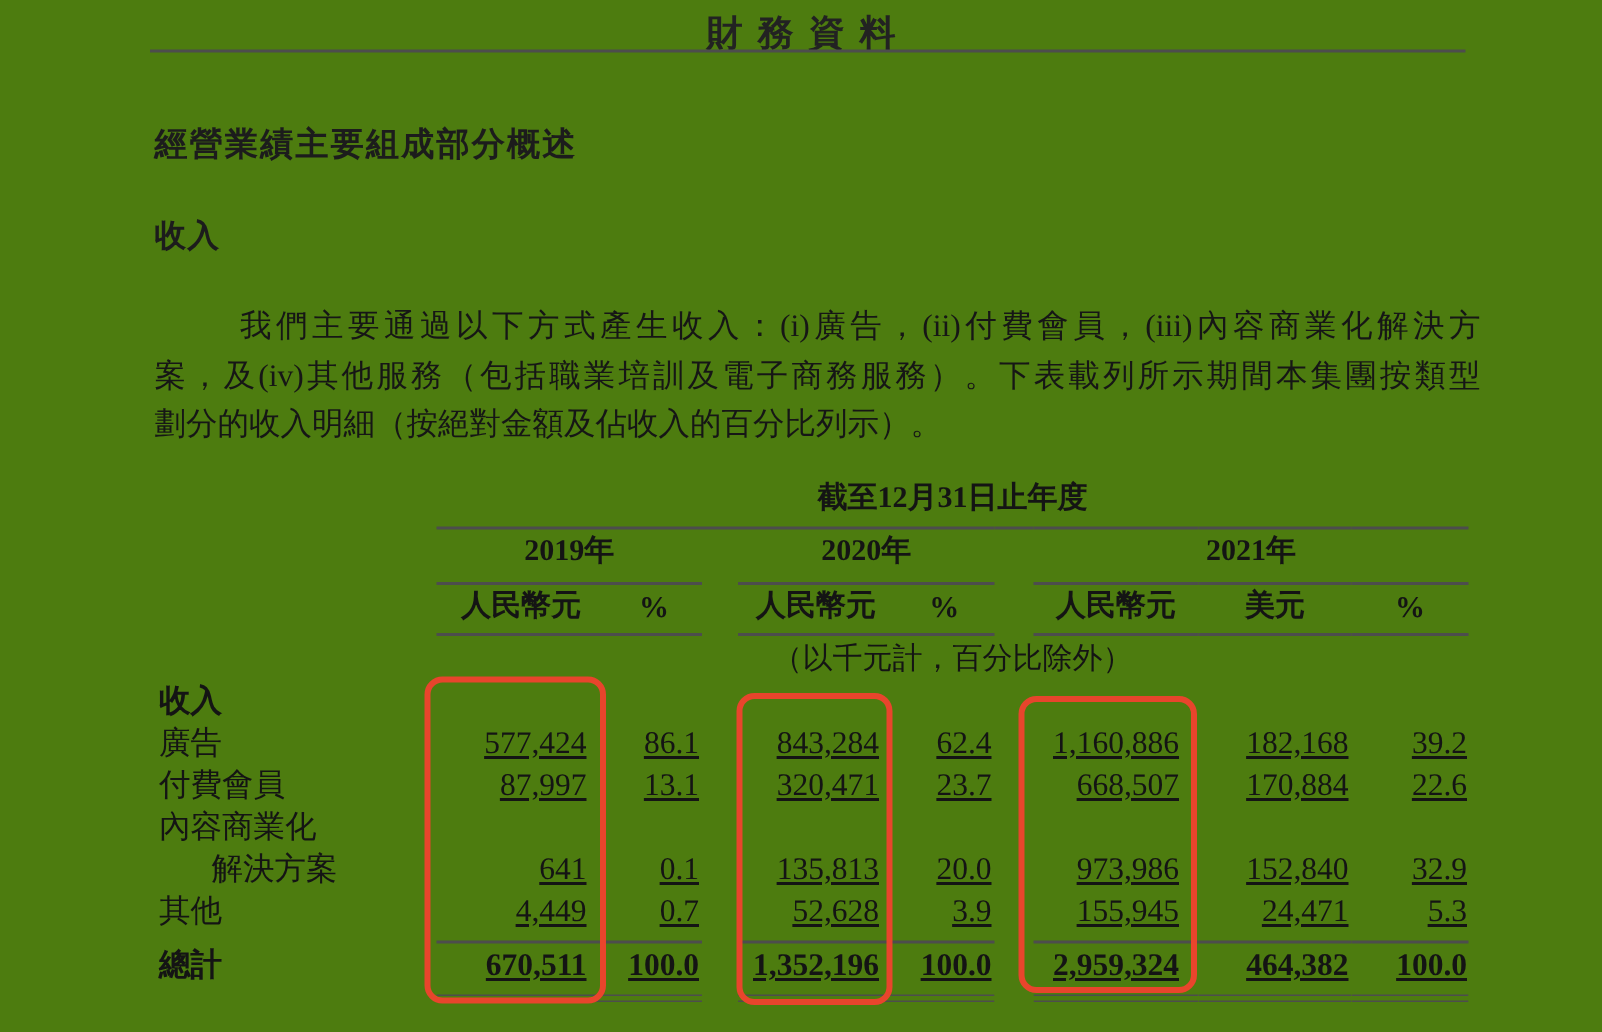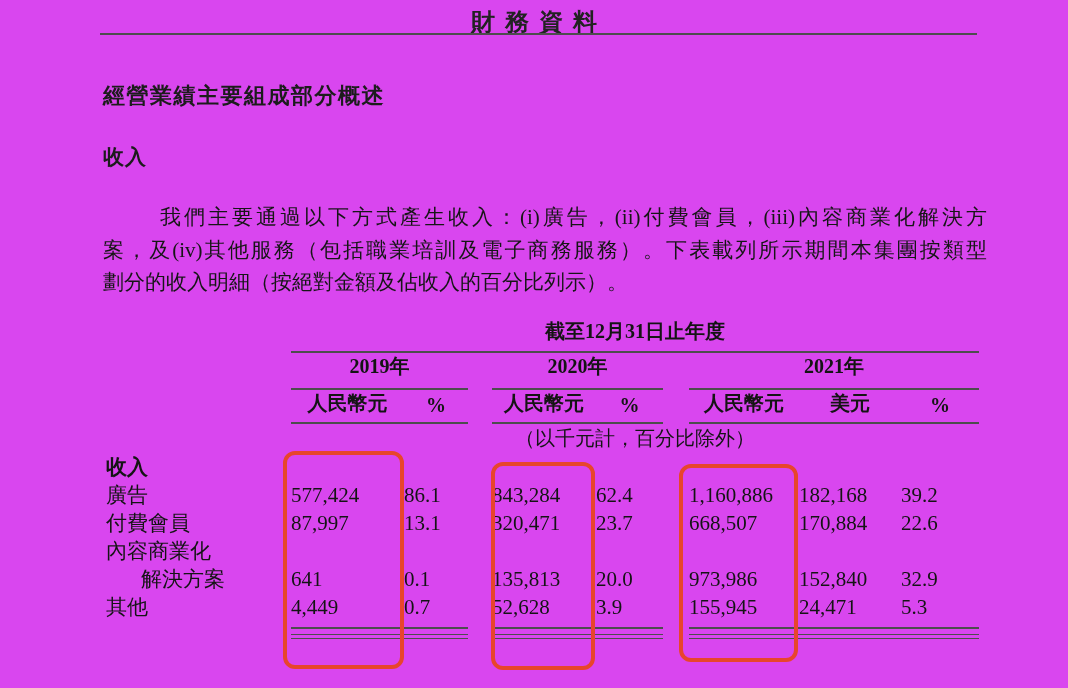--- a/index.html
+++ b/index.html
@@ -1,18 +1,18 @@
 <!DOCTYPE html>
 <html><head>
 <meta charset="utf-8">
 <style>
   * { margin:0; padding:0; box-sizing:border-box; }
   html,body { background:#ffffff; }
   .page {
-    position:relative; width:1068px; height:688px; background:#d946ef;
+    position:relative; width:1068px; height:688px; background:#4d7c0f;
     font-family:"Liberation Serif","DejaVu Serif",serif; color:#1c1c1c;
     overflow:hidden;
   }
   .doc-title {
     position:absolute; top:6px; left:0; width:100%;
     text-align:center; font-size:24px; font-weight:bold;
     letter-spacing:10px; padding-left:10px; color:#222;
   }
   .title-rule {
     position:absolute; top:33px; left:100px; width:877px; height:2px;
@@ -43,21 +43,21 @@
   .rule2 { border-bottom:2px solid #4d4d4d !important; }
   .period-cell { text-align:center; font-weight:bold; font-size:20px; height:31px; vertical-align:bottom !important; padding-bottom:6px !important; }
   .year-cell { text-align:center; font-weight:bold; font-size:20px; height:36px; vertical-align:bottom !important; padding-bottom:8px !important; }
   .colhead { text-align:center; font-weight:bold; font-size:20px; height:33px; vertical-align:bottom !important; padding-bottom:5px !important;margin-top:32px; }
   .unit-cell { text-align:center; font-size:20px; height:30px; vertical-align:middle; }
   .sect-row td { height:26px; }
   .sect-label { font-weight:bold; }
   .data-row td { height:28px; }
   .lbl { text-align:left; padding-left:2px !important; white-space:nowrap; }
   .lbl.indent { padding-left:37px !important; }
-  .num { font-variant-numeric:lining-nums; white-space:nowrap; }
+  .num { text-align:right; font-variant-numeric:lining-nums; white-space:nowrap;text-decoration:underline; }
   .c1 { padding-right:13px !important; }
   .c2 { padding-right:2px !important; }
   .c3 { padding-right:10px !important; }
   .c4 { padding-right:2px !important;margin-top:29px; }
   .c5 { padding-right:13px !important; }
   .c6 { padding-right:2px !important; }
   .c7 { padding-right:1px !important; }
   .rule-row td { height:7px; }
   .rule-row td.r { border-bottom:2px solid #4d4d4d; }
   .total-row td { height:30px; font-weight:bold; }
@@ -206,20 +206,32 @@
       <td class="r"></td>
       <td></td>
       <td class="r"></td>
       <td class="r"></td>
       <td></td>
       <td class="r"></td>
       <td class="r"></td>
       <td class="r"></td>
     </tr>
 
+    <tr class="total-row">
+      <td class="lbl">總計</td>
+      <td class="num c1">670,511</td>
+      <td class="num c2">100.0</td>
+      <td></td>
+      <td class="num c3">1,352,196</td>
+      <td class="num c4">100.0</td>
+      <td></td>
+      <td class="num c5">2,959,324</td>
+      <td class="num c6">464,382</td>
+      <td class="num c7">100.0</td>
+    </tr>
 
     <tr class="dbl-row">
       <td></td>
       <td>
             <div class="dbl"></div>
           </td>
       <td>
             <div class="dbl"></div>
           </td>
       <td></td>

